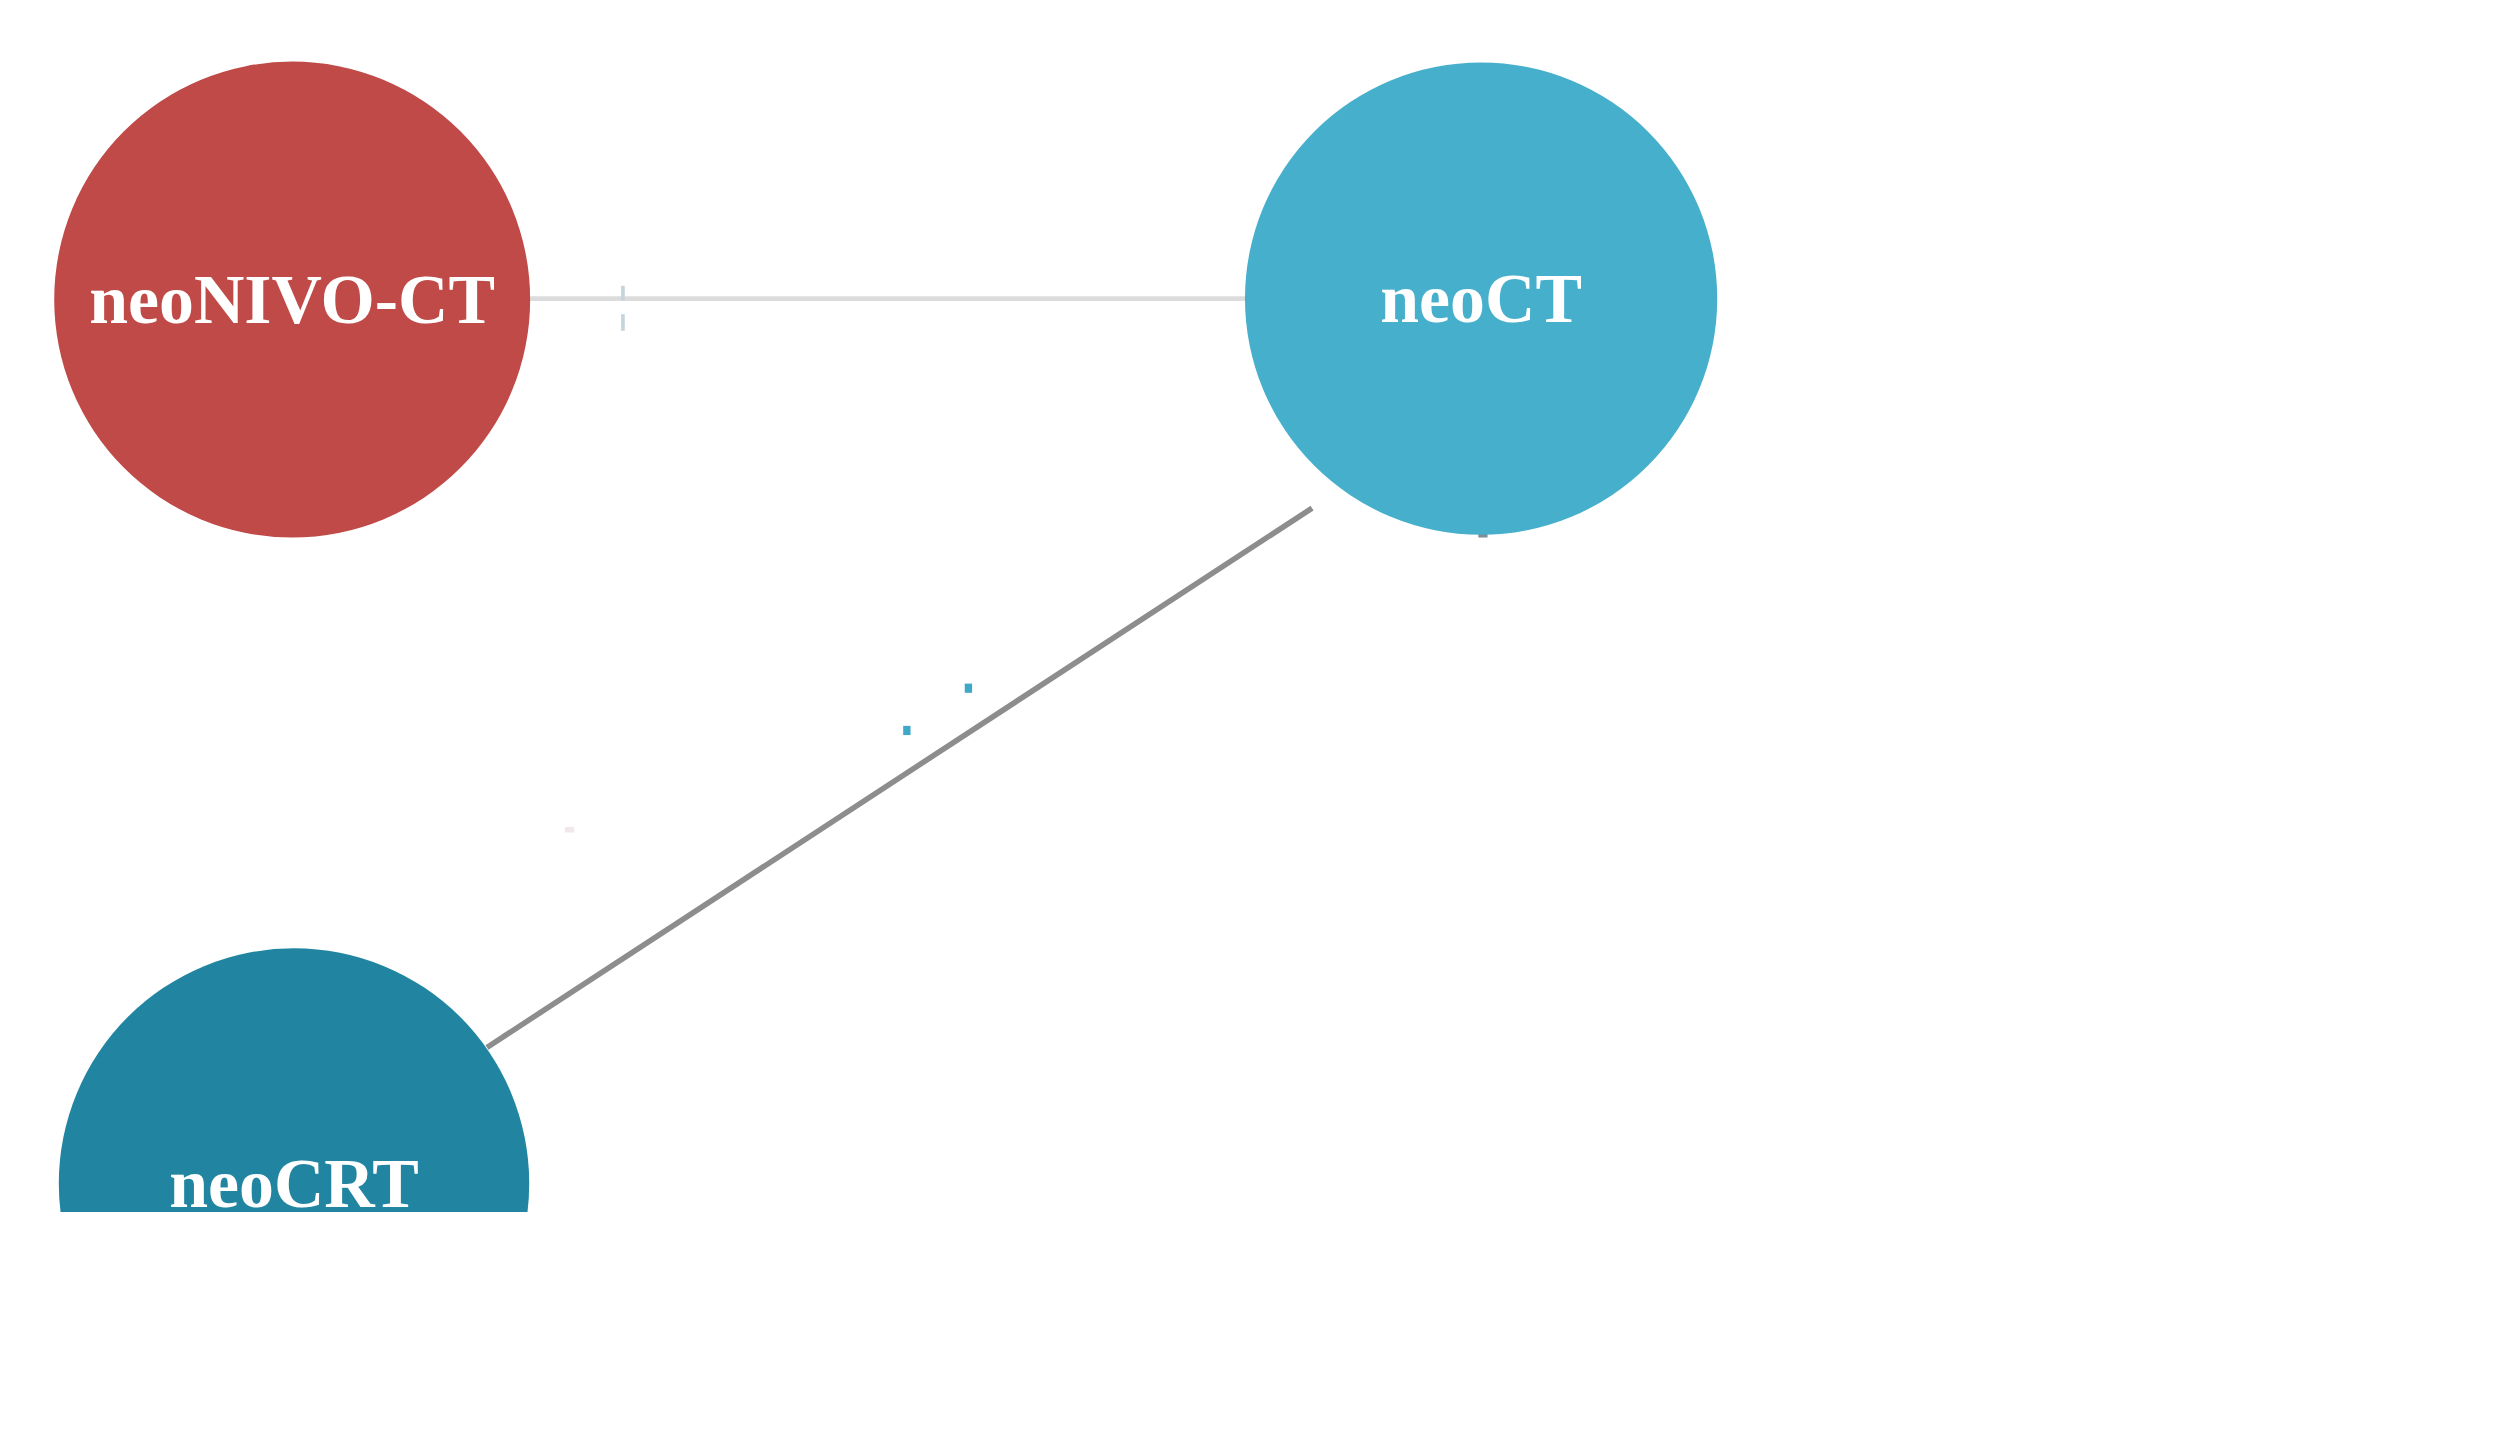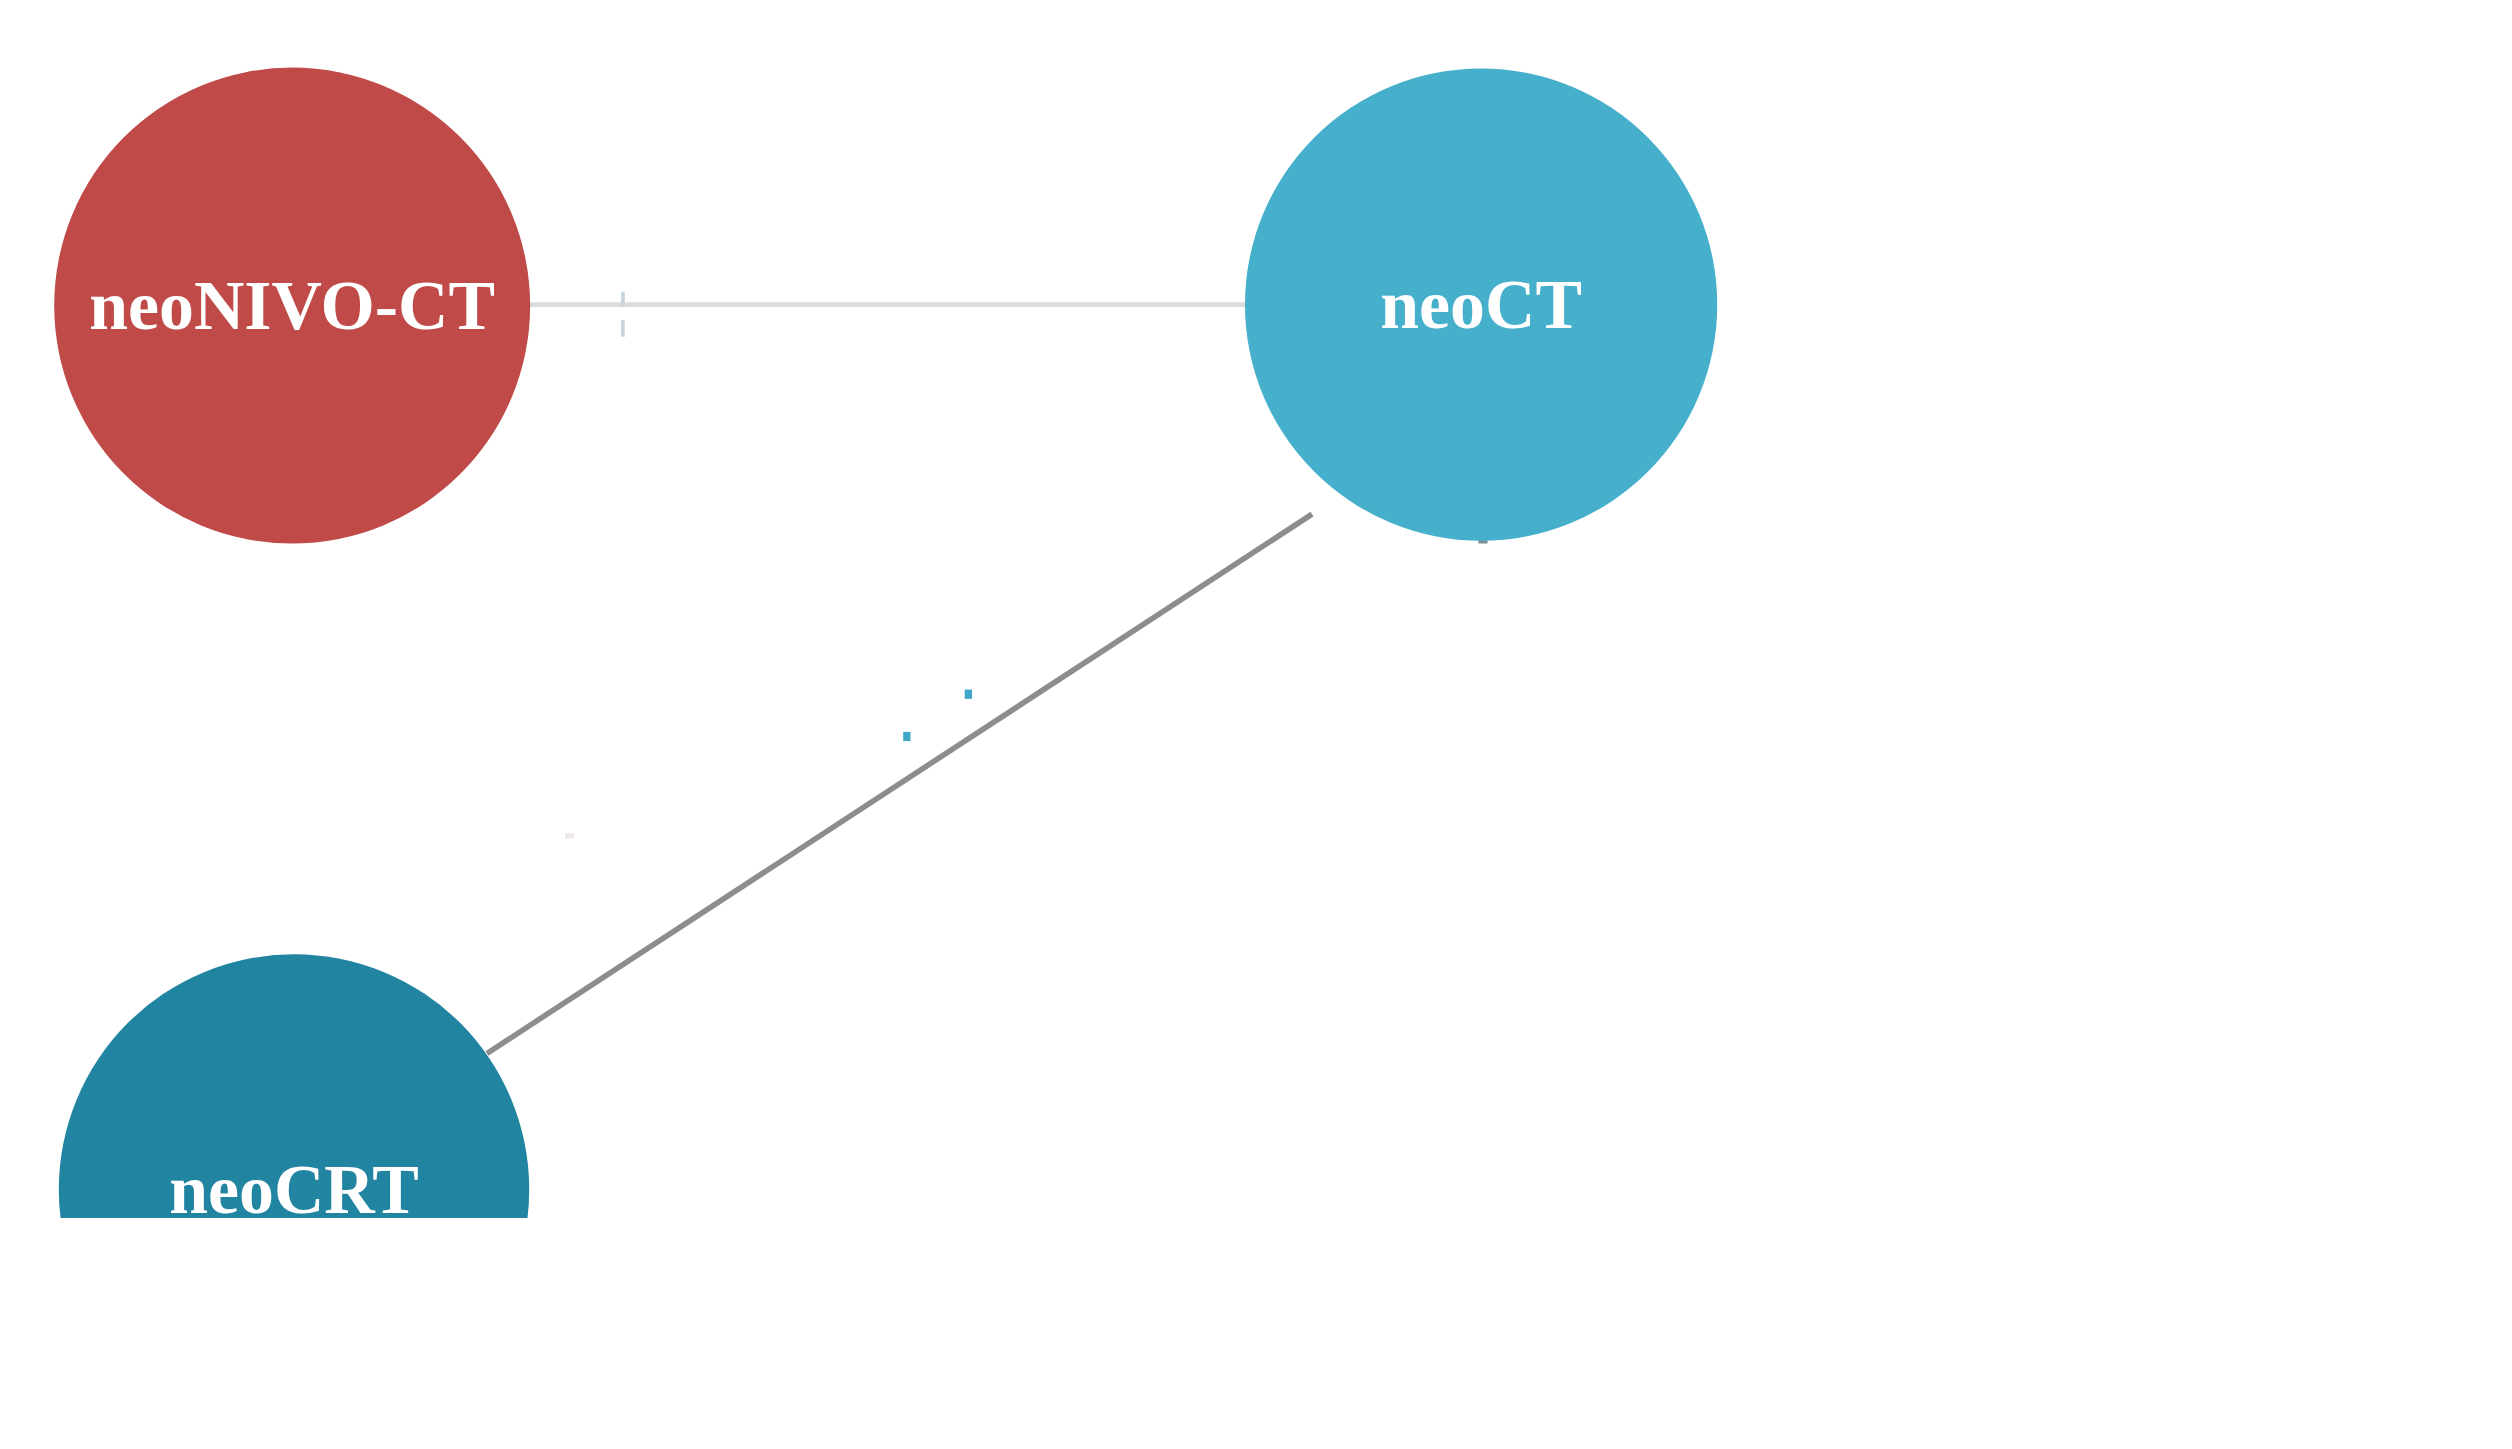--- a/index.html
+++ b/index.html
@@ -10,21 +10,20 @@
   }
   body {
     font-family: "Liberation Serif", serif;
   }
   #canvas {
     position: relative;
     width: 2512px;
     height: 1212px;
     background: #ffffff;
     overflow: hidden;
-    margin-top: 6px;
   }
   #network-svg {
     position: absolute;
     left: 0;
     top: 0;
     width: 2512px;
     height: 1449px;
   }
   .node-label {
     font-family: "Liberation Serif", serif;

